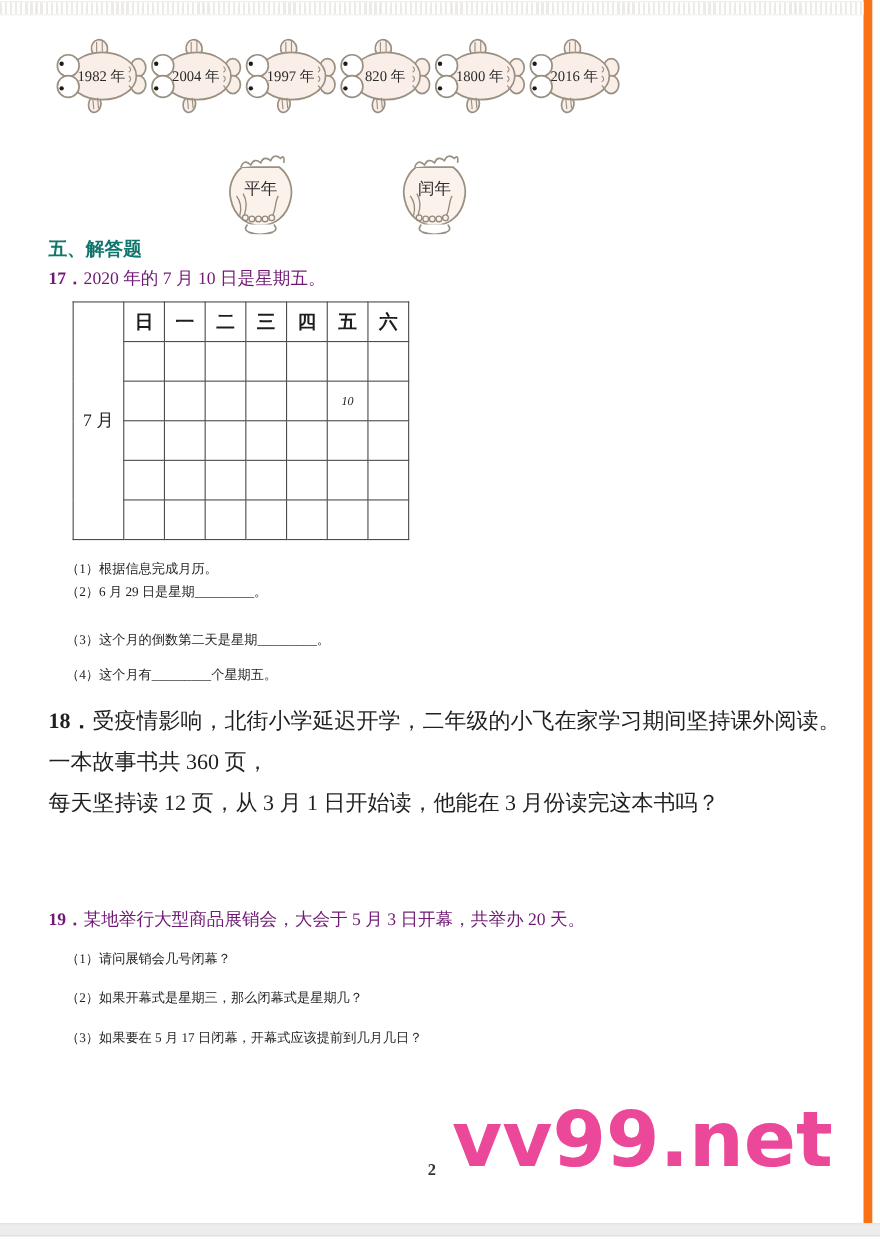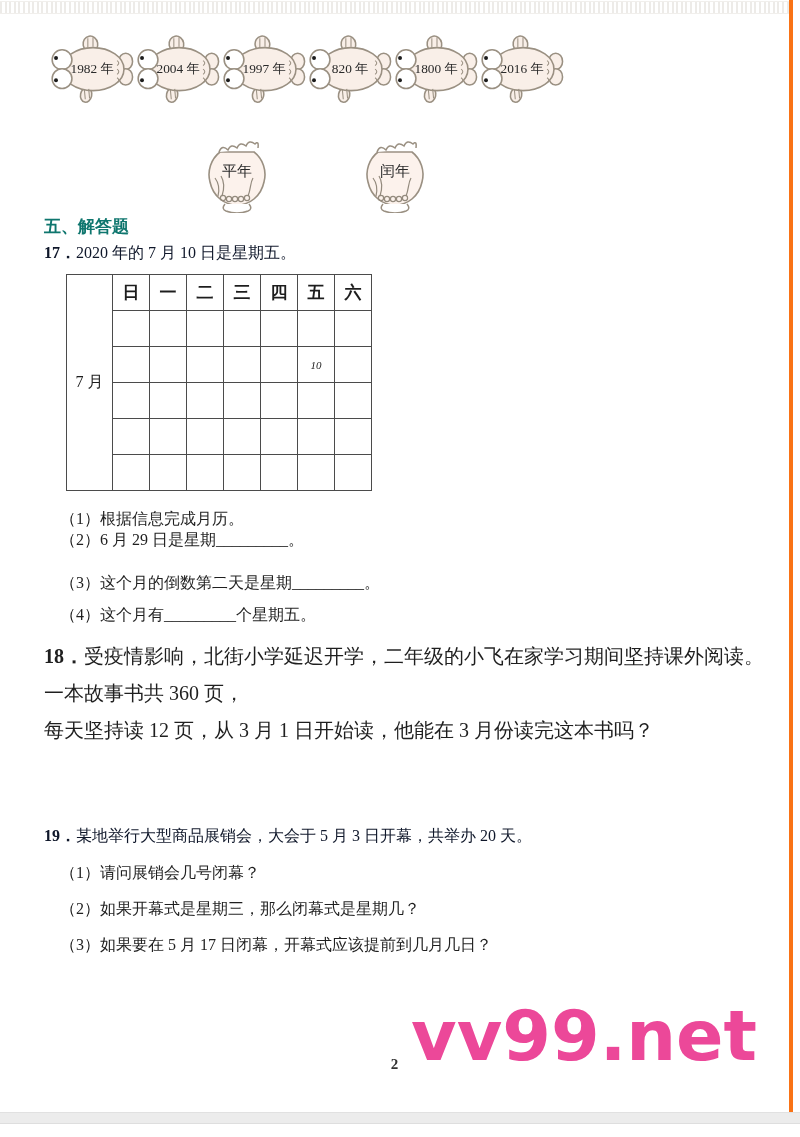--- a/index.html
+++ b/index.html
@@ -1,41 +1,41 @@
 <!DOCTYPE html>
 <html><head>
 <meta charset="utf-8">
 <style>
   * { margin:0; padding:0; box-sizing:border-box; }
   html,body { width:800px; height:1137px; background:#ffffff; overflow:hidden;
               font-family:"Liberation Serif","DejaVu Serif",serif; color:#222; }
 
   .page { position:absolute; top:0; left:0; width:793px; height:1112px;
-          background:#ffffff; border-right:4px solid #f97316; }
+          background:#ffffff; border-right:8px solid #f97316; }
 
   .perforation { position:absolute; top:1px; left:0; width:100%; height:13px;
                  border-top:1px solid #f1efec; border-bottom:1px solid #f1efec;
                  background:repeating-linear-gradient(90deg,#edebe8 0px,#edebe8 2px,#ffffff 2px,#ffffff 4.6px); }
 
   .fish-row { position:absolute; top:30px; left:50px; display:flex; }
   .fish { width:86px; height:80px; }
 
   .jar { position:absolute; width:66px; height:74px; }
   .jar-1 { top:139px; left:204px; }
   .jar-2 { top:139px; left:362px; }
 
   .svg-label { font-family:"Liberation Serif","DejaVu Serif",serif; fill:#2a2a2a; }
 
   .section-title { position:absolute; top:215px; left:44px;
                    font-family:"Liberation Sans","DejaVu Sans",sans-serif;
                    font-weight:700; font-size:17px; color:#0f766e; }
 
-  .qline { position:absolute; left:44px; font-size:16px; color:#0f172a; }
+  .qline { position:absolute; left:44px; font-size:16px; color:#701a75; }
   .qnum  { font-weight:700; }
-  .sub   { position:absolute; left:60px; font-size:16px; color:#1f1f1f; }
+  .sub   { position:absolute; left:60px; font-size:12px; color:#1f1f1f; }
 
   table.calendar { position:absolute; top:274px; left:66px;
                    border-collapse:collapse; table-layout:fixed; }
   table.calendar td, table.calendar th { border:1.5px solid #4b4b4b; background:#fff;
                    font-size:16px; text-align:center; vertical-align:middle;
                    height:36px; padding:0; color:#1d1d1d; }
   td.month-cell { width:46px; font-size:16px; }
   table.calendar th { width:37px; font-weight:600; font-size:17px; }
   table.calendar td.day-cell { width:37px; font-size:11px;font-style:italic; }
 

